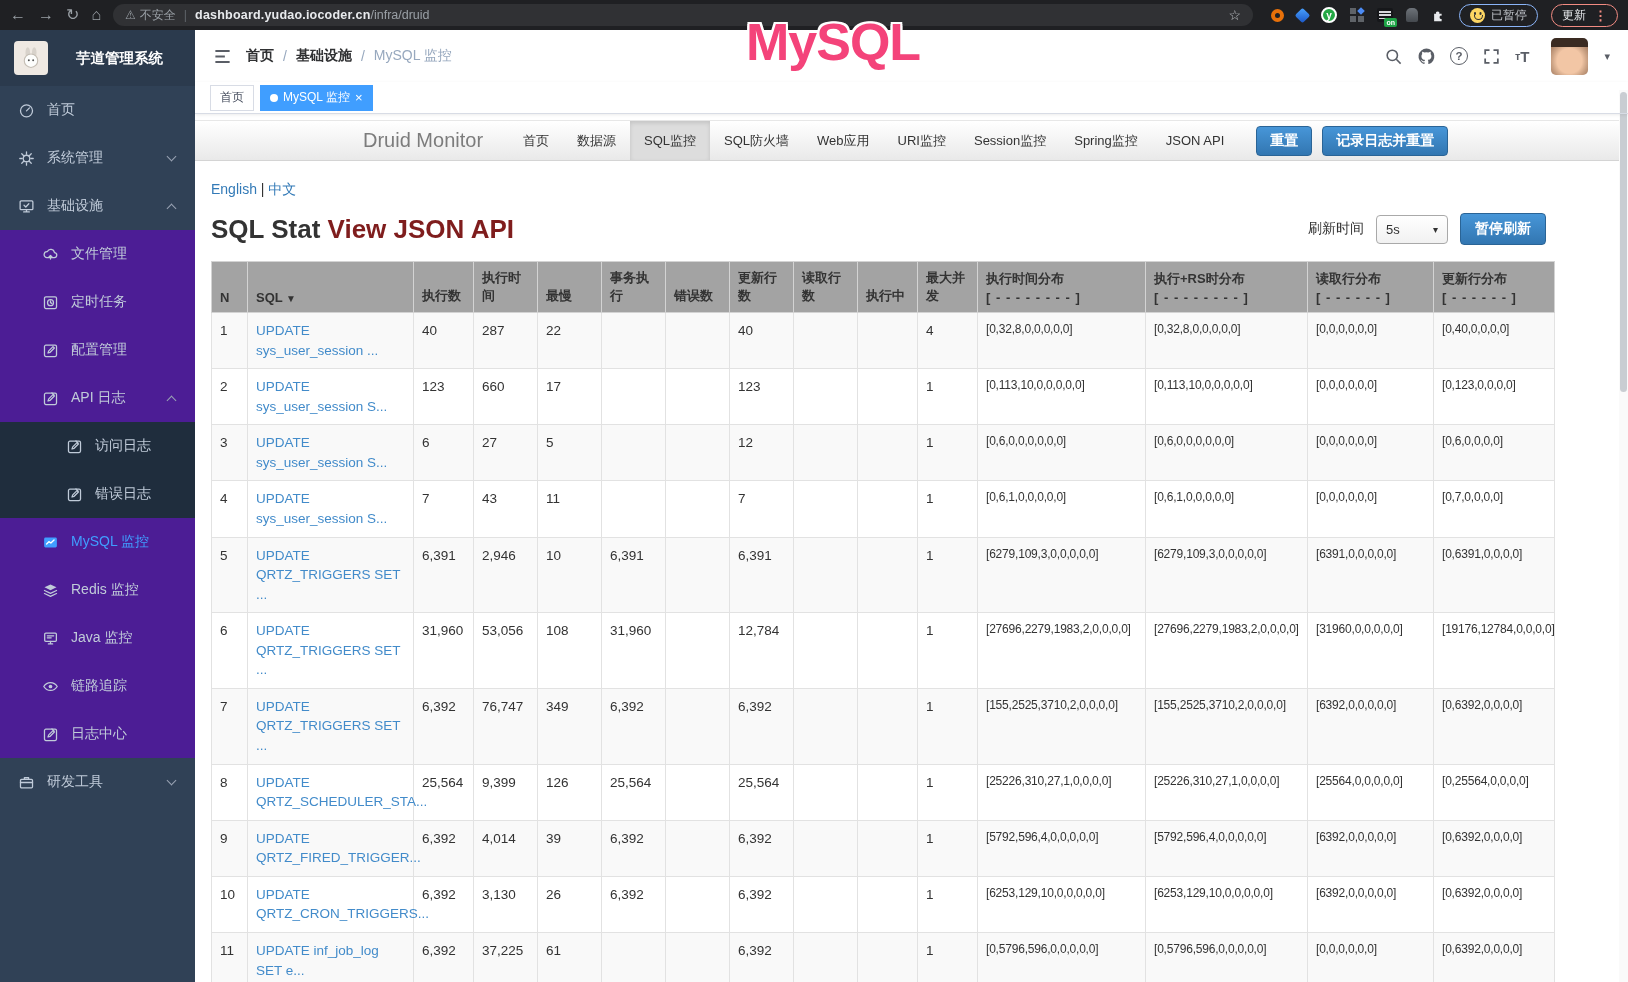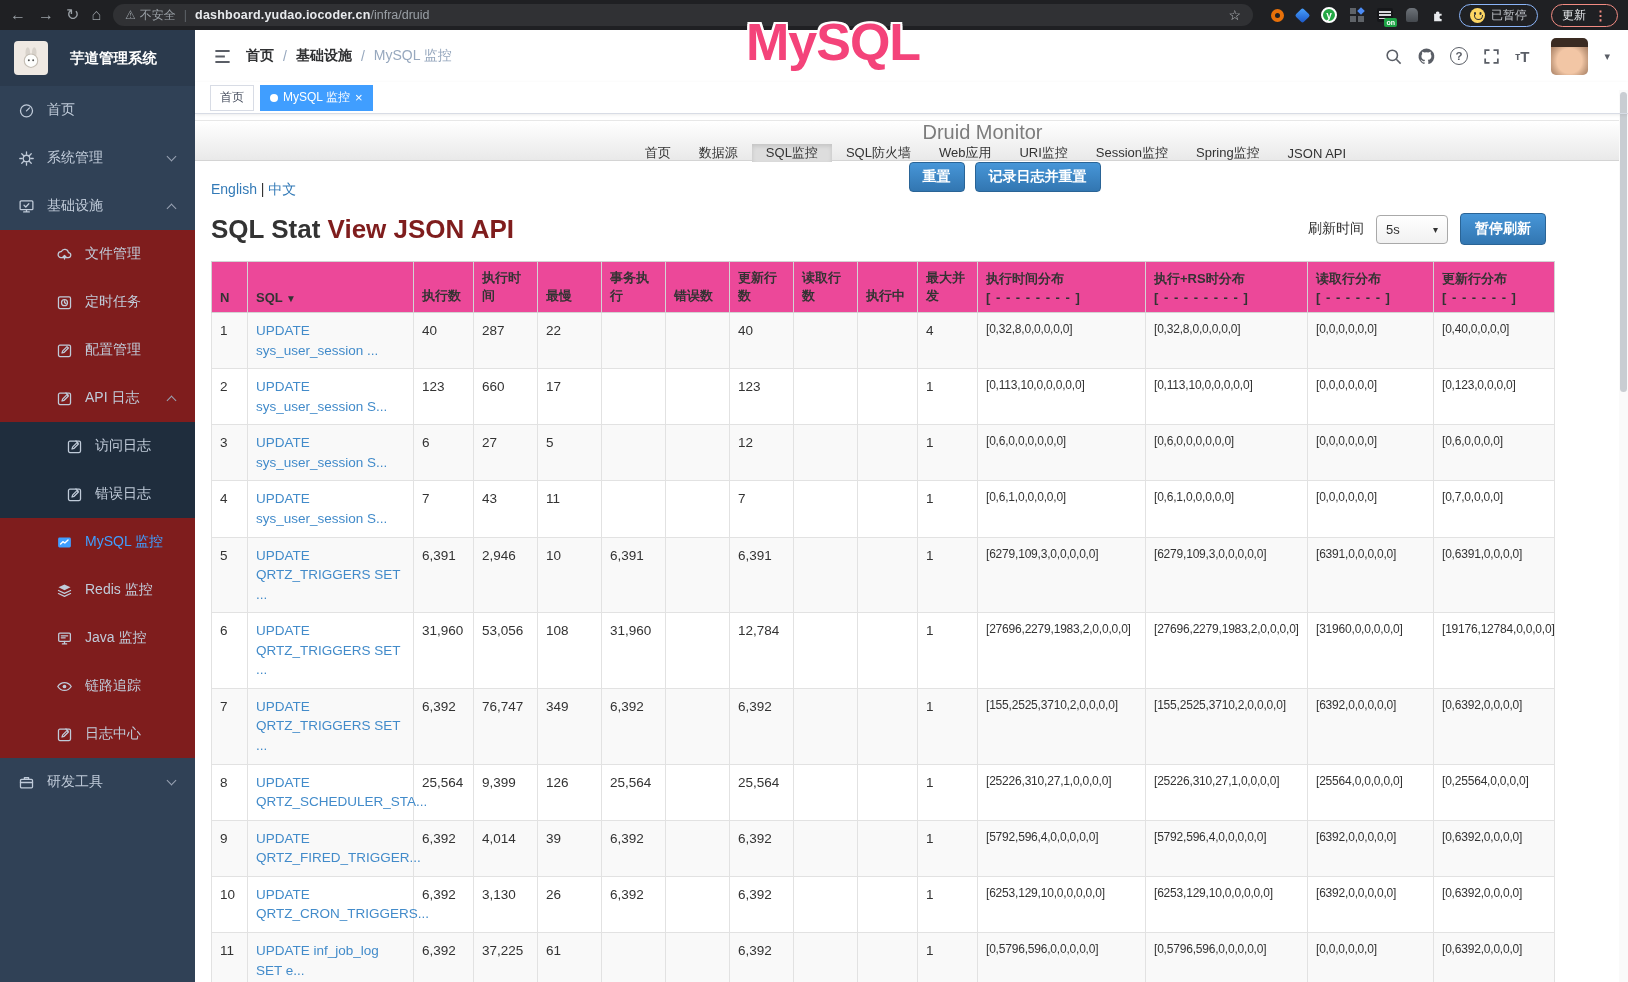--- a/index.html
+++ b/index.html
@@ -31,27 +31,27 @@
   .pill.paused { border:1.5px solid #8ab4f8; color:#bdc1c6; }
   .pill.update { border:1.5px solid #f28b82; color:#e8eaed; gap:8px; }
   .face { width:15px; height:15px; border-radius:50%; background:#fdd663; position:relative; }
   .face::before { content:""; position:absolute; width:2.5px; height:2.5px; background:#333; border-radius:50%; top:4.5px; left:3.5px; box-shadow:5.5px 0 0 #333; }
   .face::after { content:""; position:absolute; left:4px; top:7.5px; width:6.5px; height:3.5px; border:1.4px solid #333; border-top:none; border-radius:0 0 7px 7px; }
   .dots { color:#f28b82; font-size:13px; font-weight:bold; }
 
   
   .app { display:flex; height:952px; }
   .sidebar { width:195px; flex:0 0 195px; background:#304156; color:#c0cbd9; font-size:14px; }
-  .logo-row { height:56px; display:flex; align-items:center; gap:22px; padding:0 14px; background:#2b3a4d; }
+  .logo-row { height:56px; display:flex; align-items:center; gap:28px; padding:0 14px; background:#2b3a4d; }
   .logo-img { width:34px; height:34px; border-radius:4px; background:#efe9e3; display:flex; align-items:center; justify-content:center; flex:0 0 34px; }
   .logo-title { color:#fff; font-weight:bold; font-size:14.5px; white-space:nowrap; }
   .side-item { height:48px; display:flex; align-items:center; gap:12px; padding-left:18px; cursor:pointer; }
   .side-item .ico { width:17px; height:17px; flex:0 0 17px; display:flex; }
   .side-item .ico svg { width:17px; height:17px; }
-  .side-item.lv1 { background:#7f1d1d; padding-left:56px; }
+  .side-item.lv1 { background:#4c1d95; padding-left:42px; }
   .side-item.lv2 { background:#1f2d3d; padding-left:66px; }
   .side-item.active { color:#409eff; }
   .chev { width:7px; height:7px; border-right:1.6px solid #99a3b3; border-bottom:1.6px solid #99a3b3; margin-left:auto; margin-right:20px; }
   .chev.down { transform:rotate(45deg); margin-top:-4px; }
   .chev.up { transform:rotate(-135deg); margin-top:4px; }
 
   .main { flex:1; display:flex; flex-direction:column; background:#fff; position:relative; min-width:0; }
 
   
   .topbar { height:52px; display:flex; align-items:center; padding:0 18px; gap:14px; }
@@ -71,21 +71,21 @@
   .caret { color:#5a5e66; font-size:11px; margin-left:2px; cursor:pointer; }
 
   
   .tags-bar { height:32px; border-bottom:1px solid #d8dce5; display:flex; align-items:center; padding:0 15px; gap:6px; box-shadow:0 1px 3px rgba(0,0,0,.08); position:relative; z-index:2; }
   .tag { height:26px; display:inline-flex; align-items:center; gap:5px; border:1px solid #d8dce5; background:#fff; color:#495060; font-size:12px; padding:0 9px; cursor:pointer; }
   .tag.active { background:#409eff; border-color:#409eff; color:#fff; }
   .tag .dot { width:8px; height:8px; border-radius:50%; background:#fff; display:inline-block; }
   .tag .x { font-size:13px; line-height:1; }
 
   
-  .druid-nav { height:41px; margin-top:6px; background:linear-gradient(#ffffff,#e9e9e9); border-top:1px solid #e7e7e7; border-bottom:1px solid #d4d4d4; display:flex; align-items:center; padding-left:168px;flex-direction:column; }
+  .druid-nav { height:41px; margin-top:6px; background:linear-gradient(#ffffff,#e9e9e9); border-top:1px solid #e7e7e7; border-bottom:1px solid #d4d4d4; display:flex; align-items:center; padding-left:168px; }
   .druid-brand { font-size:20px; color:#7c7c7c; margin-right:26px; white-space:nowrap; cursor:pointer; }
   .druid-tabs { display:flex; height:100%; }
   .druid-tab { padding:0 14px; display:flex; align-items:center; font-size:13px; color:#333; cursor:pointer; white-space:nowrap; }
   .druid-tab.active { background:#dddddd; box-shadow:inset 0 2px 4px rgba(0,0,0,.12); }
   .druid-btns { display:flex; gap:10px; margin-left:18px; }
   .druid-btn { background:linear-gradient(#4796d8,#3276b1); border:1px solid #2a6496; color:#fff; font-size:14px; font-weight:bold; padding:5px 13px; border-radius:4px; cursor:pointer; }
 
   
   .content { flex:1; padding:0 16px; overflow:hidden; }
   .page-inner { width:1335px; }
@@ -94,21 +94,21 @@
   .title-row { display:flex; align-items:center; justify-content:space-between; margin-top:14px; margin-bottom:16px; }
   .page-title { font-size:26px; font-weight:bold; color:#333; }
   .page-title a { color:#7f1d1d; text-decoration:none; cursor:pointer; }
   .refresh-ctl { display:flex; align-items:center; gap:12px; font-size:14px; color:#333; }
   .fake-select { width:72px; height:29px; border:1px solid #a9a9a9; border-radius:4px; background:linear-gradient(#fff,#f1f1f1); display:inline-flex; align-items:center; justify-content:space-between; padding:0 9px; font-size:13px; cursor:pointer; }
   .fake-select .sel-caret { font-size:10px; color:#333; }
   .btn-pause { background:linear-gradient(#4796d8,#3276b1); border:1px solid #2a6496; color:#fff; font-size:14px; font-weight:bold; padding:6px 14px; border-radius:4px; cursor:pointer; }
 
   
   table.sql { border-collapse:collapse; table-layout:fixed; width:1335px; font-size:13.5px; color:#333; }
-  table.sql th { background:#ec4899; border:1px solid #d3d3d3; text-align:left; vertical-align:bottom; padding:7px 8px; font-size:13px; font-weight:bold; }
+  table.sql th { background:#a3a3a3; border:1px solid #d3d3d3; text-align:left; vertical-align:bottom; padding:7px 8px; font-size:13px; font-weight:bold; }
   table.sql th .h-sub { font-weight:bold; margin-top:2px; letter-spacing:1px; }
   table.sql td { border:1px solid #e2e2e2; padding:8px 8px; vertical-align:top; line-height:1.45; }
   table.sql tr.body-row { height:55px; }
   table.sql tr.body-row:nth-child(odd) td { background:#f9f9f9; }
   td.dist { white-space:nowrap; font-size:12px; letter-spacing:-.2px; overflow:hidden; }
   a.sql-link { color:#428bca; text-decoration:none; cursor:pointer; }
 
   
   .annotation { position:absolute; left:746px; top:12px; font-size:52px; font-weight:bold; color:#f4437a; z-index:50; letter-spacing:-1px;
     text-shadow:-2px 0 0 #fff, 2px 0 0 #fff, 0 -2px 0 #fff, 0 2px 0 #fff, -2px -2px 0 #fff, 2px 2px 0 #fff, -2px 2px 0 #fff, 2px -2px 0 #fff; pointer-events:none; }

